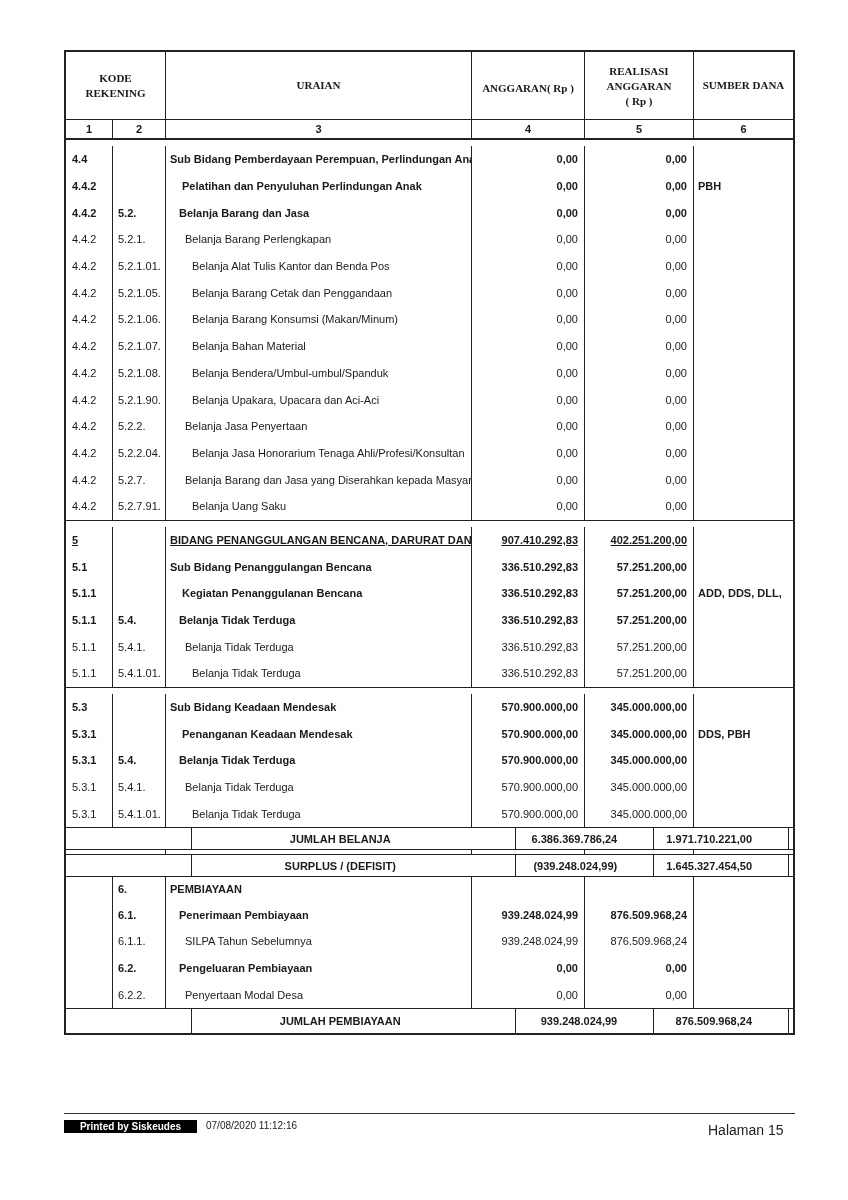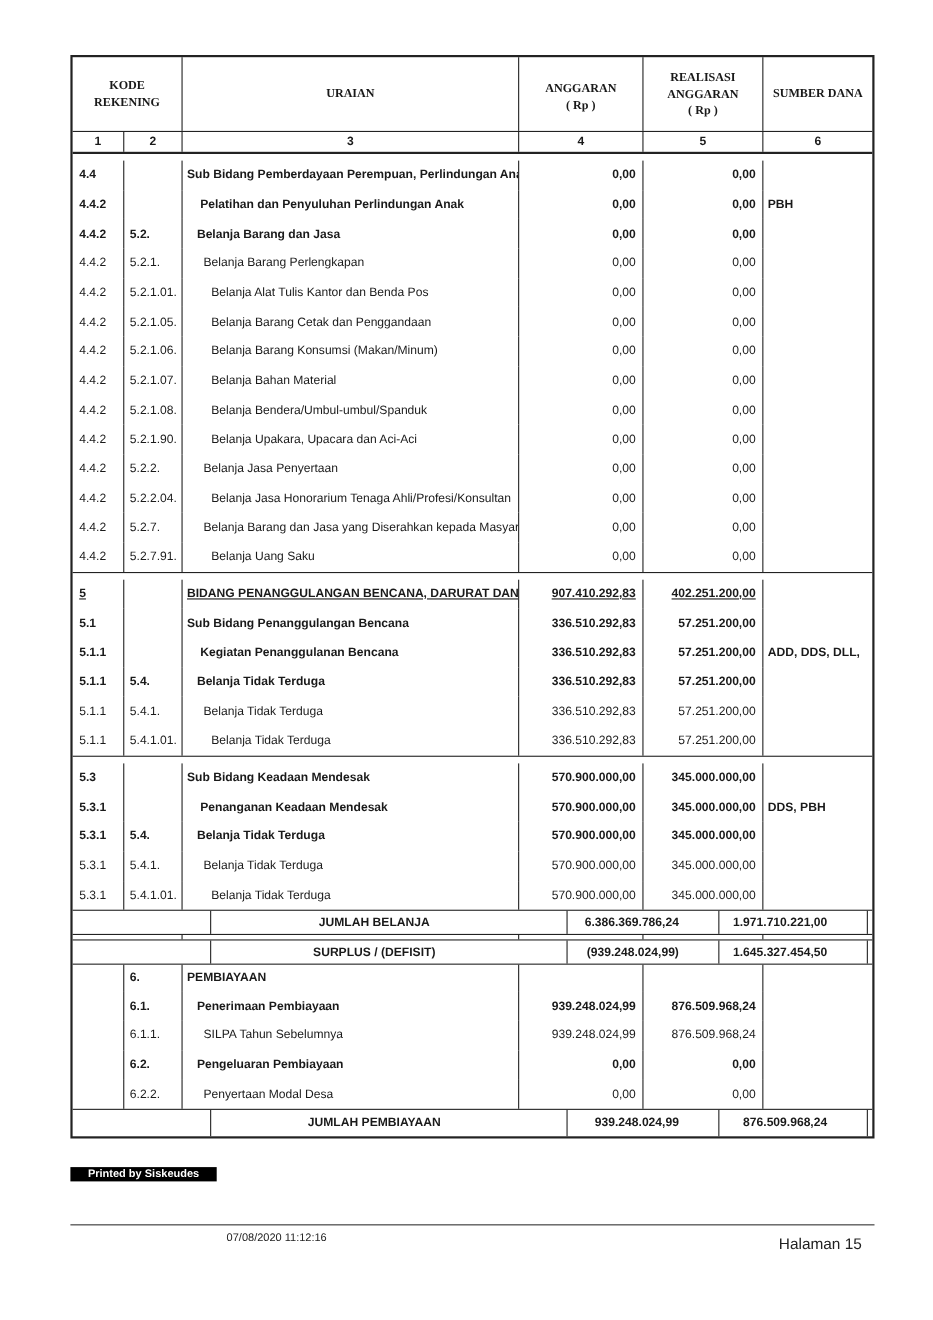--- a/index.html
+++ b/index.html
@@ -36,37 +36,37 @@
   .pad-top { padding-top:6px; }
 
   .tot { height:22px; border-top:1.5px solid #222;gap:30px; }
   .tot .c { display:flex; align-items:center; font-weight:bold; }
   .tot .c3 { justify-content:center; }
   .tot .c4, .tot .c5 { justify-content:flex-end; }
   .gap { height:5px; border-top:1.5px solid #222; display:flex; }
   .gap div { border-left:1.5px solid #222; }
 
   .footer-line { position:absolute; left:64px; top:1113px; width:731px; border-top:1.5px solid #333; }
-  .printed { position:absolute; left:64px; top:1061px; width:133px; height:13px; background:#000; color:#fff; font-size:10px; font-weight:bold; display:flex; align-items:center; justify-content:center; }
+  .printed { position:absolute; left:64px; top:1120px; width:133px; height:13px; background:#000; color:#fff; font-size:10px; font-weight:bold; display:flex; align-items:center; justify-content:center; }
   .printed-date { position:absolute; left:206px; top:1120px; font-size:10px; color:#222; }
   .page-no { position:absolute; left:708px; top:1122px; font-size:14px; color:#222; }
 </style>
 </head>
 <body>
 
 <div class="tbl">
 
   <div class="row hdr">
     <div class="c c12">
         <span style="width:60px;display:block;">KODE REKENING</span>
       </div>
     <div class="c c3">
         <span>URAIAN</span>
       </div>
-    <div class="c c4" style="flex-direction:column;padding-top:6px;">
+    <div class="c c4" style="flex-direction:row;padding-top:6px;">
       <span>ANGGARAN</span>
         <span>( Rp )</span>
     </div>
     <div class="c c5" style="flex-direction:column;padding-top:2px;">
       <span style="width:70px;display:block;">REALISASI ANGGARAN</span>
         <span>( Rp )</span>
     </div>
     <div class="c c6">
         <span>SUMBER DANA</span>
       </div>

